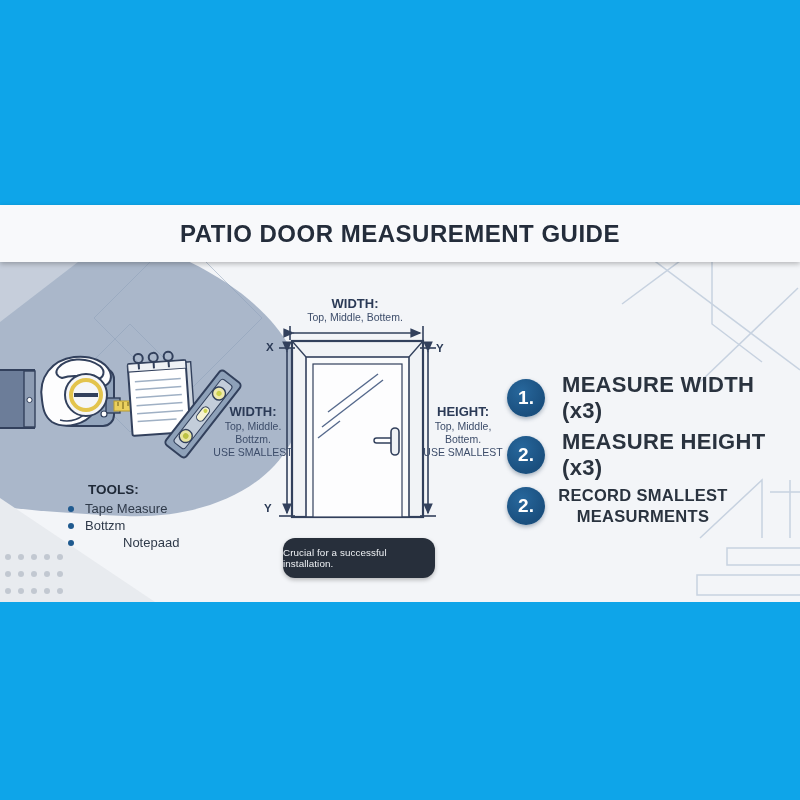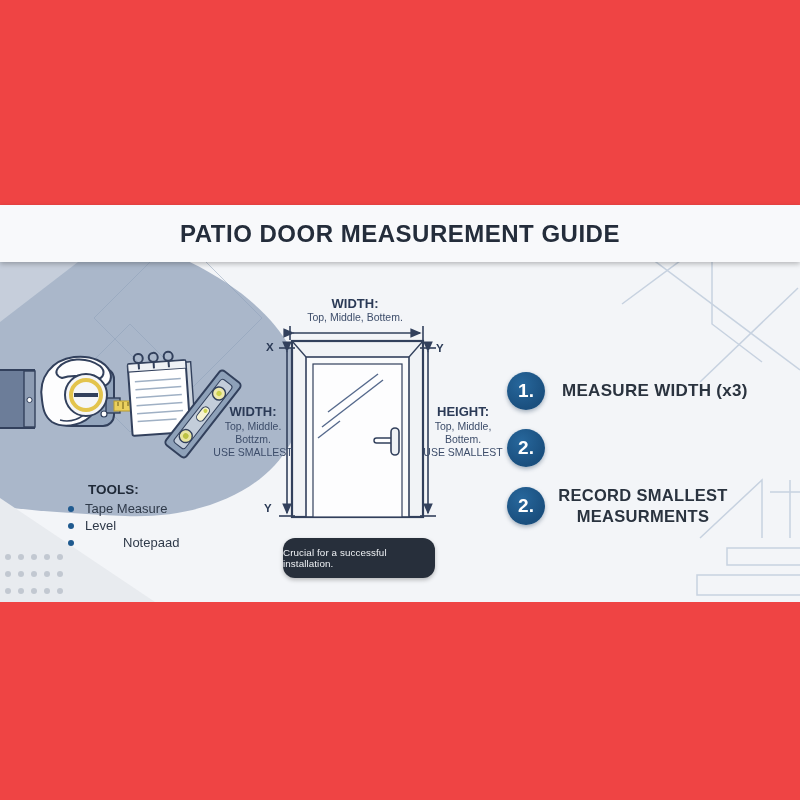--- a/index.html
+++ b/index.html
@@ -1,18 +1,18 @@
 <!DOCTYPE html>
 <html><head>
 <meta charset="utf-8">
 <style>
   * { margin:0; padding:0; box-sizing:border-box; }
   html,body { background:#000; }
   .stage {
-    position:relative; width:800px; height:800px; background:#ef4444;
+    position:relative; width:800px; height:800px; background:#0ea5e9;
     font-family:"Liberation Sans", sans-serif; overflow:hidden;
   }
   
   .title-band {
     position:absolute; left:0; top:205px; width:800px; height:57px;
     background:#f8f9fb; display:flex; align-items:center; justify-content:center;
     box-shadow:0 2px 5px rgba(0,0,0,0.25); z-index:3;
   }
   .title-band h1 {
     font-size:24px; font-weight:700; letter-spacing:0.5px; color:#242d3b;
@@ -41,21 +41,21 @@
   .step-row { display:flex; align-items:center; }
   .step-badge {
     width:38px; height:38px; border-radius:50%;
     background:radial-gradient(circle at 38% 32%, #27679c, #1a4f7e 70%);
     color:#fff; font-size:19px; font-weight:700;
     display:flex; align-items:center; justify-content:center;
     box-shadow:0 2px 4px rgba(20,50,80,0.35);
     flex:0 0 38px;
   }
   .step-label {
-    margin-left:17px; font-size:17px; font-weight:700; color:#2a333f; letter-spacing:0.3px;
+    margin-left:17px; font-size:22px; font-weight:700; color:#2a333f; letter-spacing:0.3px;
   }
   .step-label-multi {
     margin-left:13px; font-size:16.5px; font-weight:700; color:#2a333f;
     letter-spacing:0.3px; text-align:center; line-height:21px; width:170px;
   }
   
   .tools-heading { font-size:13.5px; font-weight:700; color:#1f2937; }
   .tool-item { display:flex; align-items:center; height:17px;justify-content:center; }
   .tool-bullet { width:6px; height:6px; border-radius:50%; background:#1f5a8f; margin-right:11px; }
   .tool-text { font-size:13px; color:#2f3a4a; }
@@ -260,39 +260,40 @@
     <div class="overlay note-pill">
       <span>Crucial for a successful installation.</span>
     </div>
 
     <div class="overlay step-row" style="left:507px; top:110px;">
       <div class="step-badge">1.</div>
       <div class="step-label">MEASURE WIDTH (x3)</div>
     </div>
     <div class="overlay step-row" style="left:507px; top:167px;">
       <div class="step-badge">2.</div>
+      <div class="step-label">MEASURE HEIGHT (x3)</div>
     </div>
     <div class="overlay step-row" style="left:507px; top:223px;">
       <div class="step-badge">2.</div>
       <div class="step-label-multi">
         <div>RECORD SMALLEST</div>
         <div>MEASURMENTS</div>
       </div>
     </div>
 
     <div class="overlay" style="left:88px; top:220px;">
       <div class="tools-heading">TOOLS:</div>
     </div>
     <div class="overlay tool-item" style="left:68px; top:238px;">
       <span class="tool-bullet"></span>
       <span class="tool-text">Tape Measure</span>
     </div>
     <div class="overlay tool-item" style="left:68px; top:255px;">
       <span class="tool-bullet"></span>
-      <span class="tool-text">Level</span>
+      <span class="tool-text">Bottzm</span>
     </div>
     <div class="overlay tool-item" style="left:68px; top:272px;gap:38px;">
       <span class="tool-bullet"></span>
       <span class="tool-text">Notepaad</span>
     </div>
 
   </div>
 </div>
 
 </body></html>

